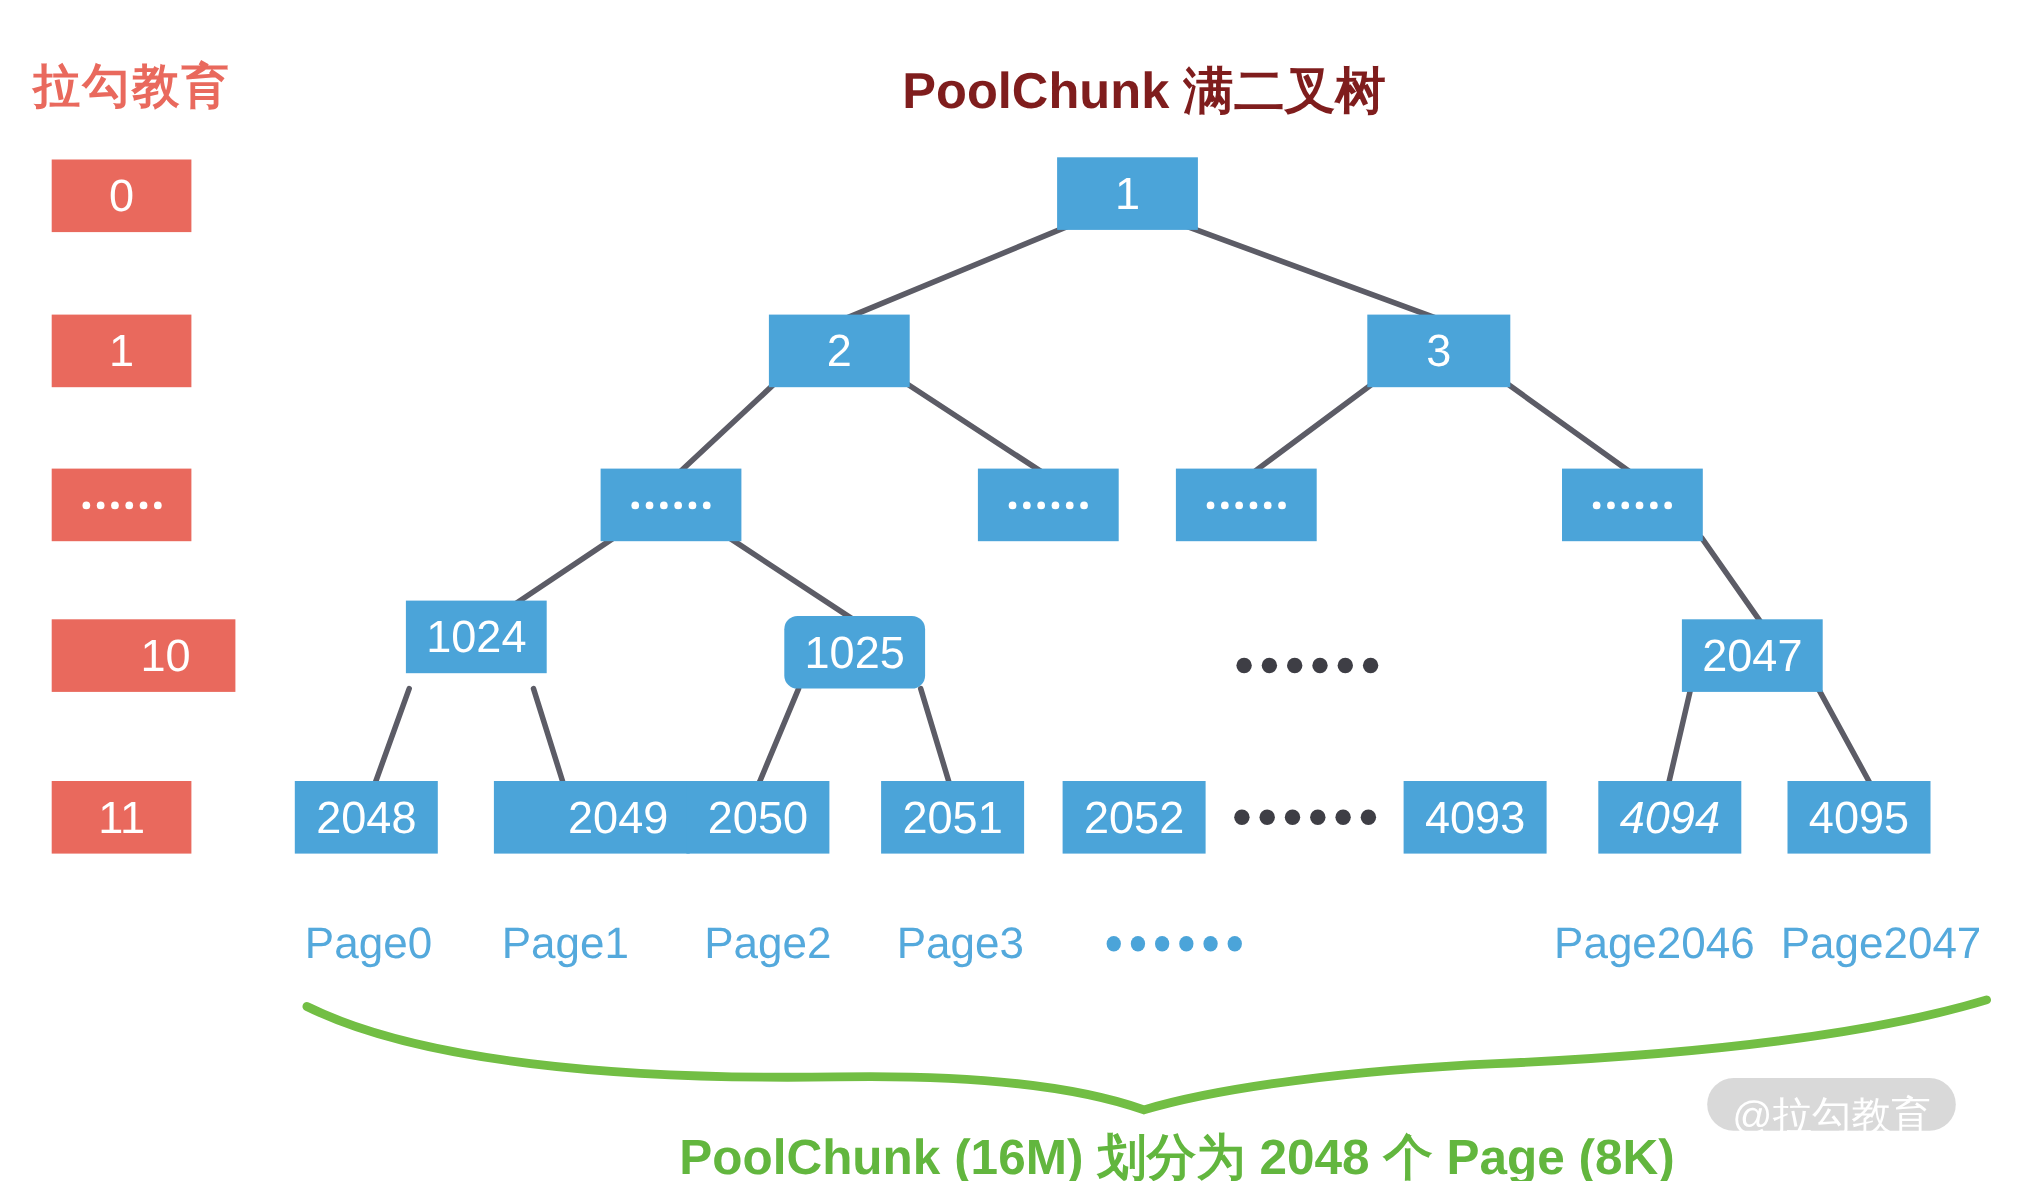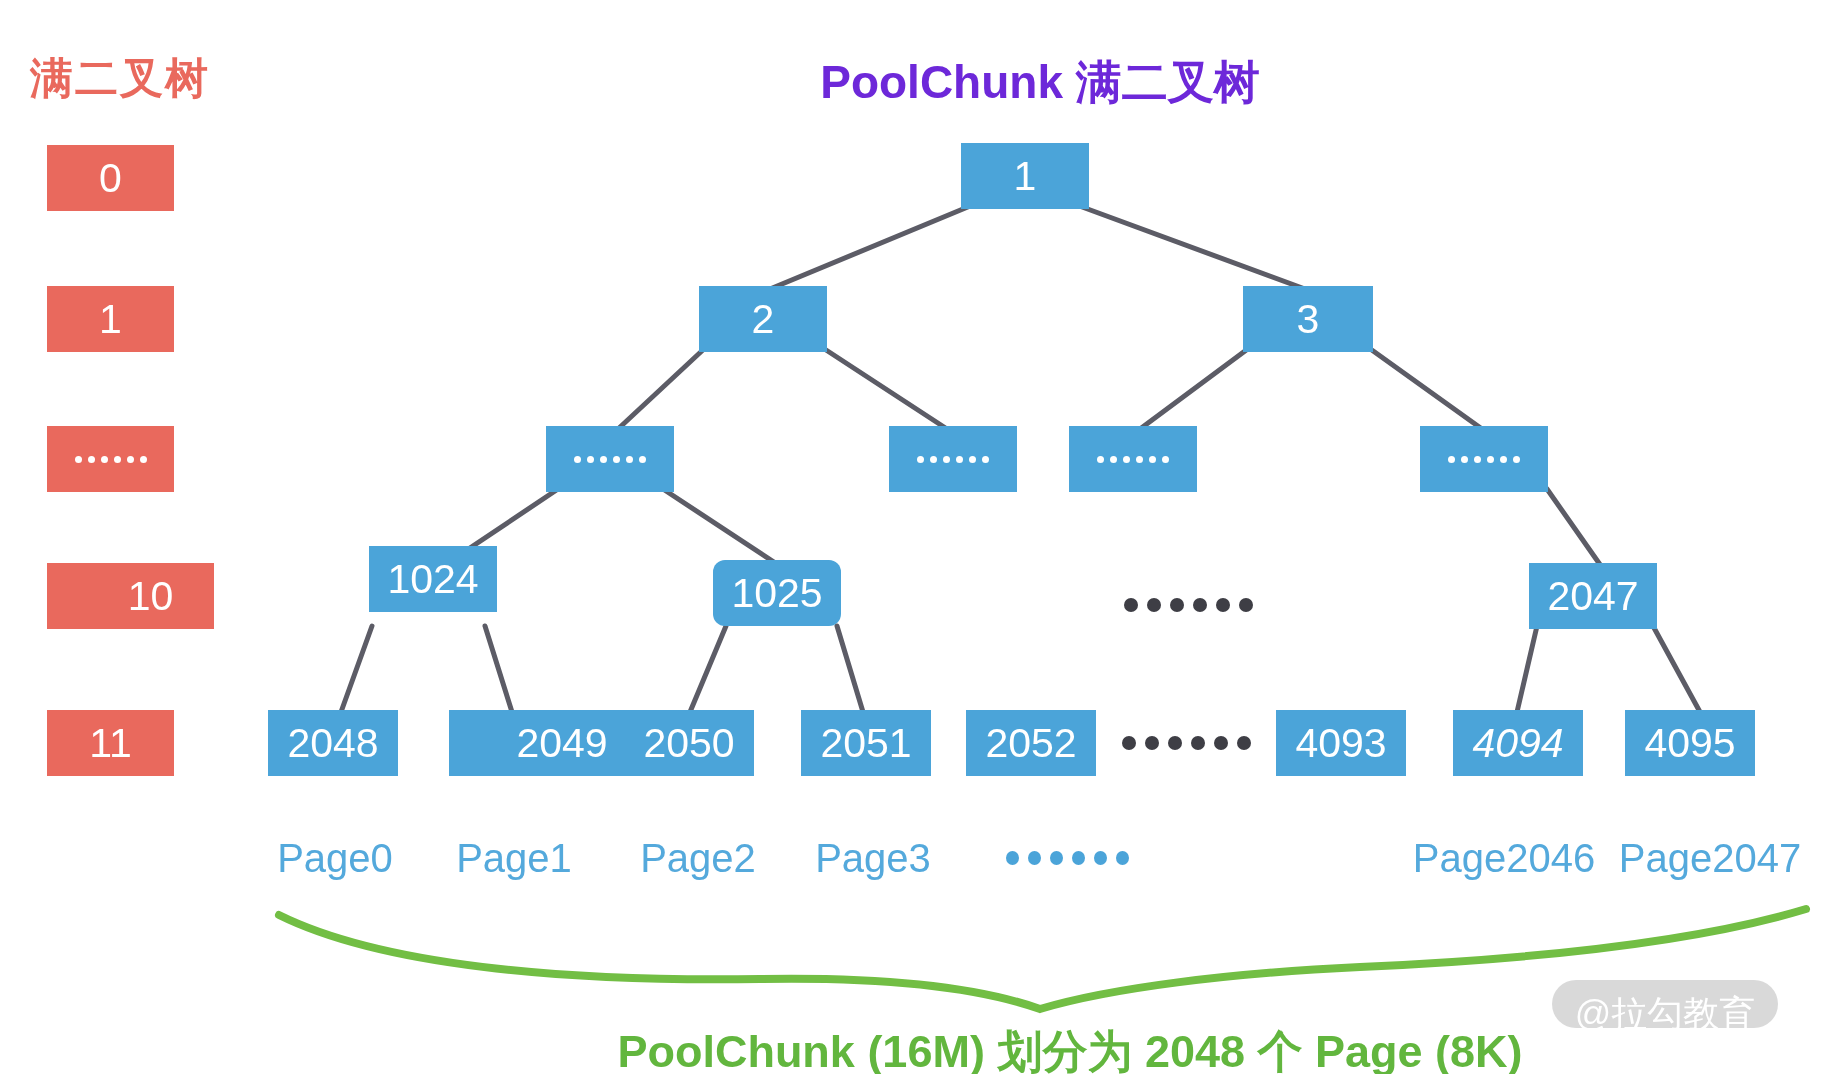--- a/index.html
+++ b/index.html
@@ -1,20 +1,20 @@
 <!DOCTYPE html>
 <html><head>
 <meta charset="utf-8">
 <style>
   html,body{margin:0;padding:0;background:#ffffff;}
   .stage{position:relative;width:1834px;height:1074px;background:#ffffff;overflow:hidden;
          font-family:"Liberation Sans","DejaVu Sans",sans-serif;}
   svg.layer{position:absolute;left:0;top:0;}
   .height-title{position:absolute;left:30px;top:50px;font-size:43px;font-weight:bold;color:#E9695D;letter-spacing:2px;}
-  .tree-title{position:absolute;left:540px;top:52px;width:1000px;text-align:center;font-size:46px;font-weight:600;color:#6d28d9;}
+  .tree-title{position:absolute;left:540px;top:52px;width:1000px;text-align:center;font-size:46px;font-weight:600;color:#7f1d1d;}
   .redbox{position:absolute;left:47px;width:127px;height:66px;background:#E9695D;color:#fff;
           font-size:41px;line-height:66px;text-align:center;}
   .bluebox{position:absolute;width:128px;height:66px;background:#4BA4D9;color:#fff;
            font-size:41px;line-height:66px;text-align:center;}
   .bluebox.wide{width:130px;}
   .dots{display:flex;justify-content:center;align-items:center;height:100%;gap:6px;}
   .dots .dot{width:7px;height:7px;border-radius:50%;background:#fff;display:block;}
   .dotsrow{position:absolute;display:flex;gap:9px;align-items:center;}
   .dotsrow .dot{width:14px;height:14px;border-radius:50%;background:#3E3E45;display:block;}
   .dotsrow.blue .dot{background:#4BA4D9;width:13px;height:14px;}
@@ -44,21 +44,21 @@
       <line x1="372" y1="626" x2="341" y2="712"></line>
       <line x1="485" y1="626" x2="512" y2="712"></line>
       <line x1="726" y1="626" x2="690" y2="712"></line>
       <line x1="837" y1="626" x2="863" y2="712"></line>
       <line x1="1537" y1="626" x2="1517" y2="712"></line>
       <line x1="1653" y1="626" x2="1700" y2="712"></line>
     </g>
     <path d="M 279 915 C 380 965, 560 982, 760 979 C 880 977, 975 986, 1040 1009 C 1110 988, 1230 973, 1360 967 C 1540 959, 1700 941, 1806 909" fill="none" stroke="#72BE44" stroke-width="8" stroke-linecap="round" stroke-linejoin="miter"></path>
   </svg>
 
-  <div class="height-title">满二叉树</div>
+  <div class="height-title">拉勾教育</div>
   <div class="tree-title">PoolChunk 满二叉树</div>
 
   <div class="redbox" style="top:145px;">0</div>
   <div class="redbox" style="top:286px;">1</div>
   <div class="redbox" style="top:426px;">
     <span class="dots">
         <i class="dot"></i>
         <i class="dot"></i>
         <i class="dot"></i>
         <i class="dot"></i>

